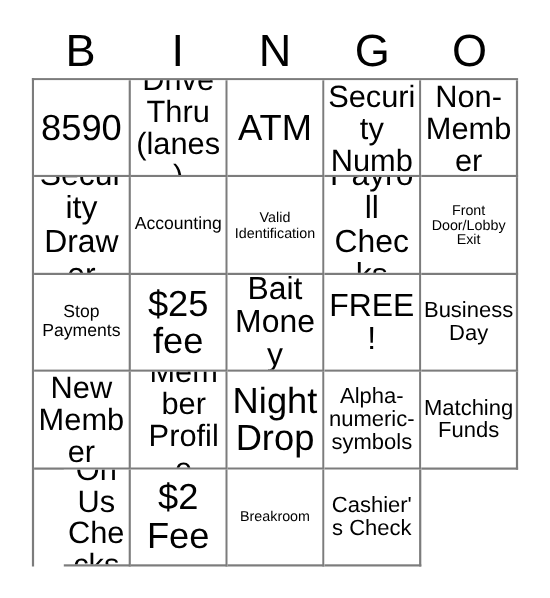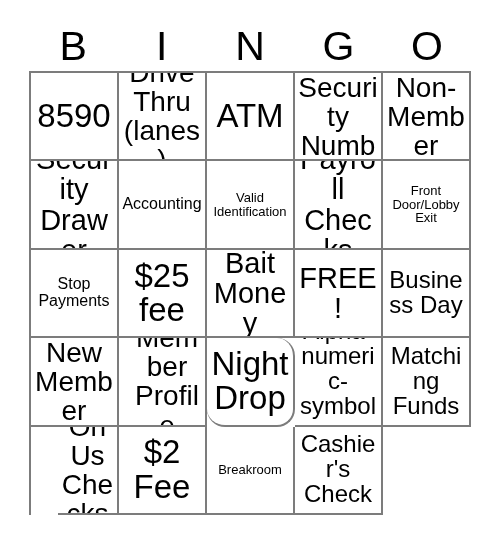--- a/index.html
+++ b/index.html
@@ -77,21 +77,21 @@
     line-height: 1.04;
     word-break: normal;
     overflow-wrap: break-word;
     hyphens: none;
   }
 
   
   .fs-xxl .cell-text { font-size: 33px; }
   .fs-xl  .cell-text { font-size: 29px; }
   .fs-lg  .cell-text { font-size: 28px; }
-  .fs-md  .cell-text { font-size: 24px; }
+  .fs-md  .cell-text { font-size: 20px; }
   .fs-sm  .cell-text { font-size: 16px; }
   .fs-xs  .cell-text { font-size: 13px; }
 </style>
 </head>
 <body style="color: rgb(0, 0, 0);">
 
 <div id="card" style="background: rgb(255, 255, 255);">
 
   <div id="header-row">
     <div class="header-cell">B</div>
@@ -150,21 +150,21 @@
     <div class="cell fs-md" style="border-right-color: rgb(124, 124, 124); border-bottom-color: rgb(124, 124, 124);">
         <span class="cell-text">Business Day</span>
       </div>
 
     <div class="cell fs-lg" style="border-right-color: rgb(124, 124, 124); border-bottom-color: rgb(124, 124, 124);">
         <span class="cell-text">New Member</span>
       </div>
     <div class="cell fs-lg" style="border-right-color: rgb(124, 124, 124); border-bottom-color: rgb(124, 124, 124); padding-left: 12px;">
         <span class="cell-text">Member Profile</span>
       </div>
-    <div class="cell fs-xxl" style="border-right-color: rgb(124, 124, 124); border-bottom-color: rgb(124, 124, 124); border-radius: 18px;">
+    <div class="cell fs-xxl" style="border-right-color: rgb(124, 124, 124); border-bottom-color: rgb(124, 124, 124);">
         <span class="cell-text">Night Drop</span>
       </div>
     <div class="cell fs-md" style="border-right-color: rgb(124, 124, 124); border-bottom-color: rgb(124, 124, 124);">
         <span class="cell-text">Alpha-numeric-symbols</span>
       </div>
     <div class="cell fs-md" style="border-right-color: rgb(124, 124, 124); border-bottom-color: rgb(124, 124, 124);">
         <span class="cell-text">Matching Funds</span>
       </div>
 
     <div class="cell fs-lg" style="border-right-color: rgb(124, 124, 124); border-bottom-color: rgb(124, 124, 124); margin-left: 27px;">

